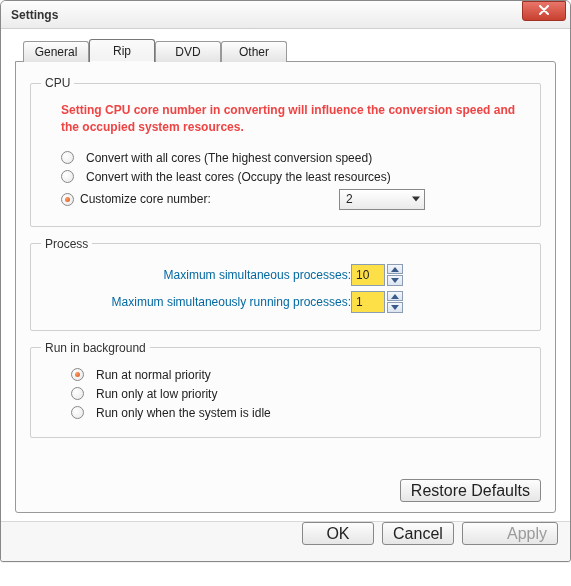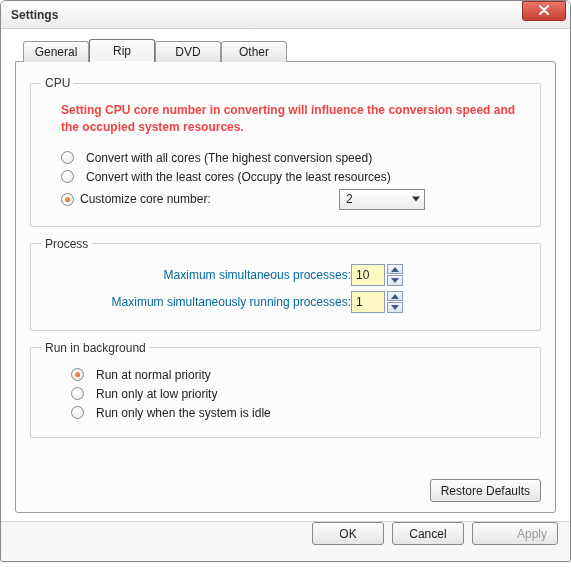--- a/index.html
+++ b/index.html
@@ -197,21 +197,21 @@
     text-align: right;
   }
   .spinner {
     display: flex;
     align-items: stretch;
     height: 22px;
   }
   .spinner-input {
     width: 34px;
     border: 1px solid #8a9db5;
-    background: #fef9c3;
+    background: #fde047;
     font-size: 12px;
     padding: 0 4px;
     color: #222;
     outline: none;
   }
   .spinner-btns {
     display: flex;
     flex-direction: column;
     margin-left: 2px;
     width: 16px;
@@ -231,21 +231,21 @@
     display: flex;
     justify-content: flex-end;
     margin-top: auto;
     padding-top: 8px;
   }
   .btn {
     min-width: 72px;
     height: 23px;
     border: 1px solid #888;
     background: linear-gradient(#fdfdfd, #e6e6e6);
-    font-size: 12px;
+    font-size: 16px;
     color: #222;
     border-radius: 3px;
     cursor: pointer;
     padding: 0 10px;
     display: inline-flex;
     align-items: center;
     justify-content: center;
   }
   .btn.restore { min-width: 100px; }
   .btn.disabled {

